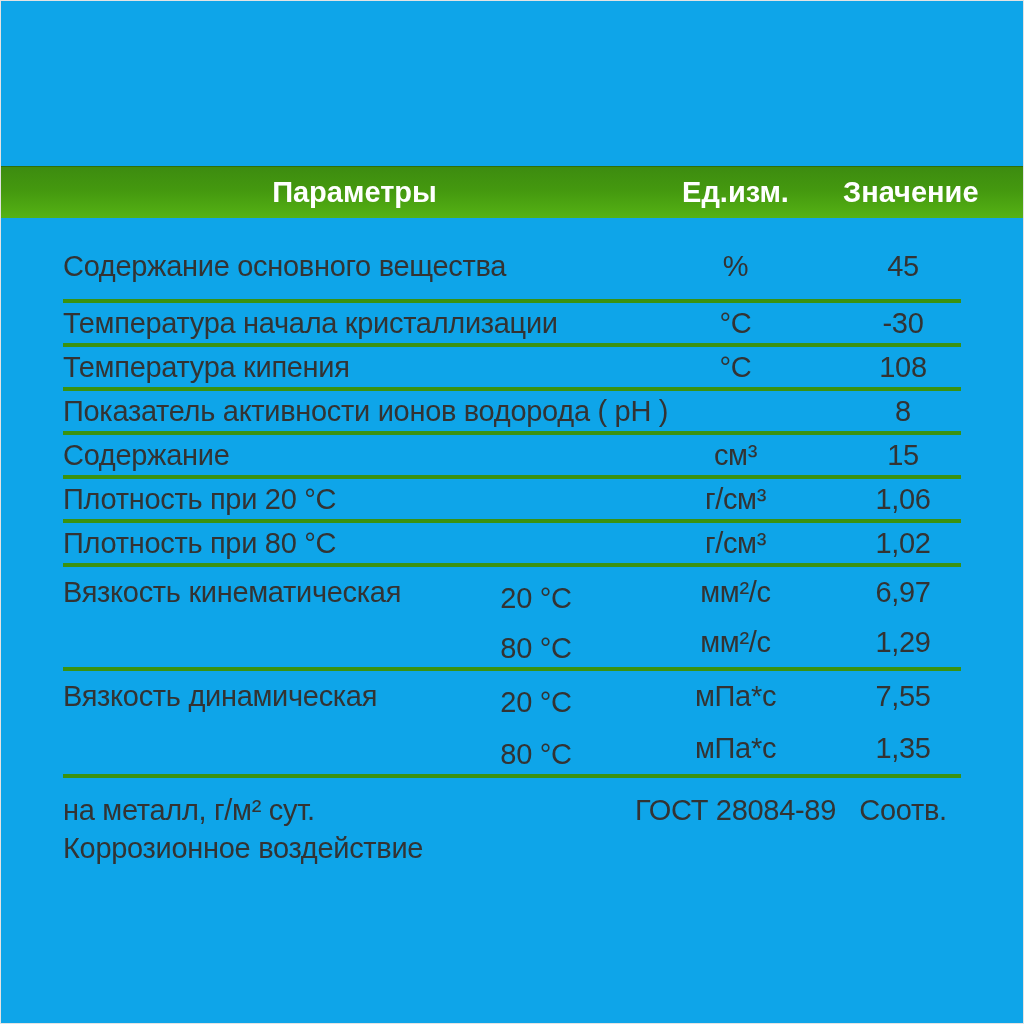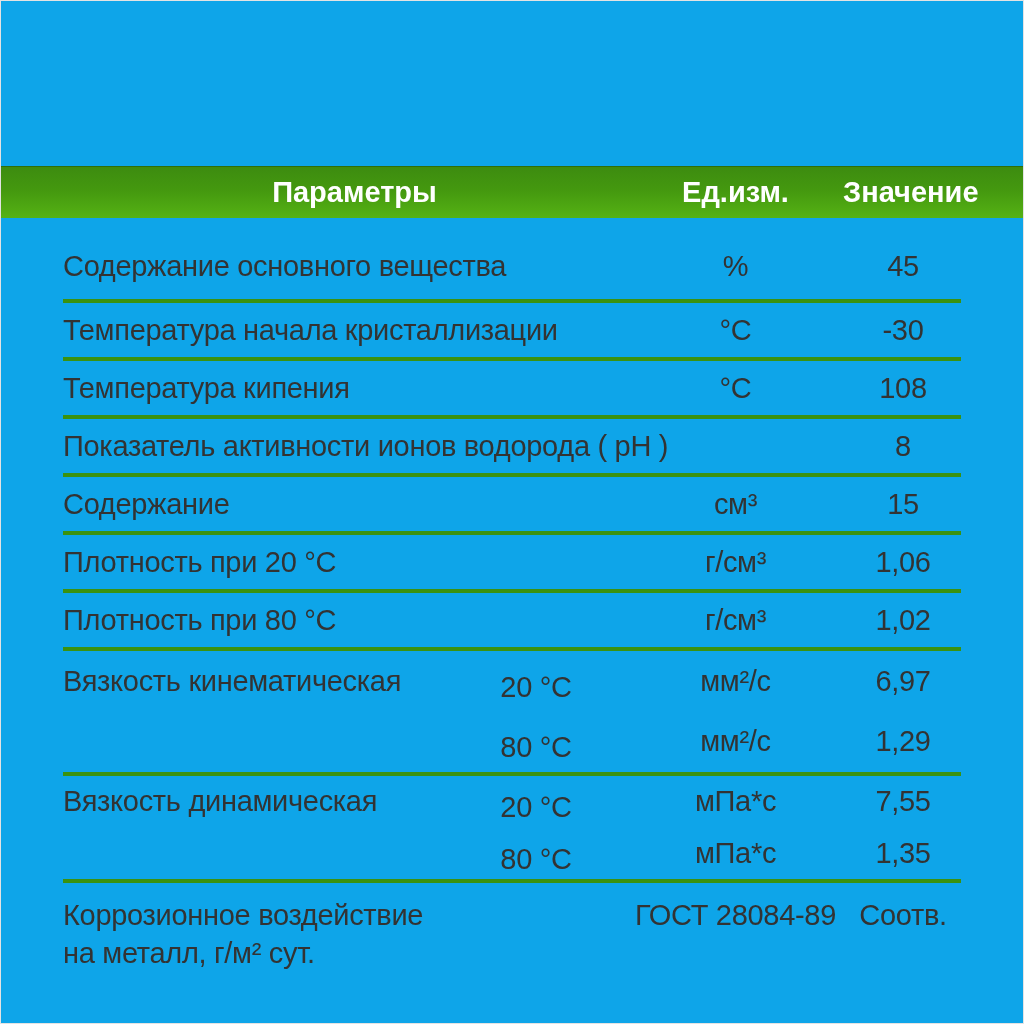--- a/index.html
+++ b/index.html
@@ -43,22 +43,22 @@
     margin: 0 62px;
     display: grid;
     grid-template-columns: 403px 140px 237px 120px;
     align-items: center;
     box-sizing: border-box;
     border-bottom: 4px solid #3b9210;
     font-size: 29px;
     letter-spacing: -0.3px;
   }
   .row.first  { height: 70px; margin-top: 15px; }
-  .row.simple { height: 58px; }
-  .row.dbl1   { height: 125px; grid-template-rows: 1fr 1fr; }
+  .row.simple { height: 44px; }
+  .row.dbl1   { height: 104px; grid-template-rows: 1fr 1fr; }
   .row.dbl2   { height: 107px; grid-template-rows: 1fr 1fr; }
   .row.last   { border-bottom: none; padding-top: 13px; align-items: start; line-height: 38px; }
 
   .cell.param { white-space: nowrap; }
   .cell.temp  { text-align: center; margin-top: 12px; }
   .cell.unit  { text-align: center; padding-left: 22px; box-sizing: border-box; white-space: nowrap; }
   .cell.value { text-align: center; }
 
   .dbl1 .param, .dbl2 .param { grid-row: 1; grid-column: 1; align-self: center; }
   .r1 { grid-row: 1; }
@@ -142,21 +142,21 @@
     <div class="cell temp  r1 col-temp">20 °C</div>
     <div class="cell unit  r1 col-unit">мПа*с</div>
     <div class="cell value r1 col-value">7,55</div>
     <div class="cell temp  r2 col-temp">80 °C</div>
     <div class="cell unit  r2 col-unit">мПа*с</div>
     <div class="cell value r2 col-value">1,35</div>
   </div>
 
   <div class="row last">
     <div class="cell param">
+      <div>на металл, г/м² сут.</div>
       <div>Коррозионное воздействие</div>
-      <div>на металл, г/м² сут.</div>
     </div>
     <div class="cell temp"></div>
     <div class="cell unit">ГОСТ 28084-89</div>
     <div class="cell value">Соотв.</div>
   </div>
 
 </div>
 
 </body></html>

